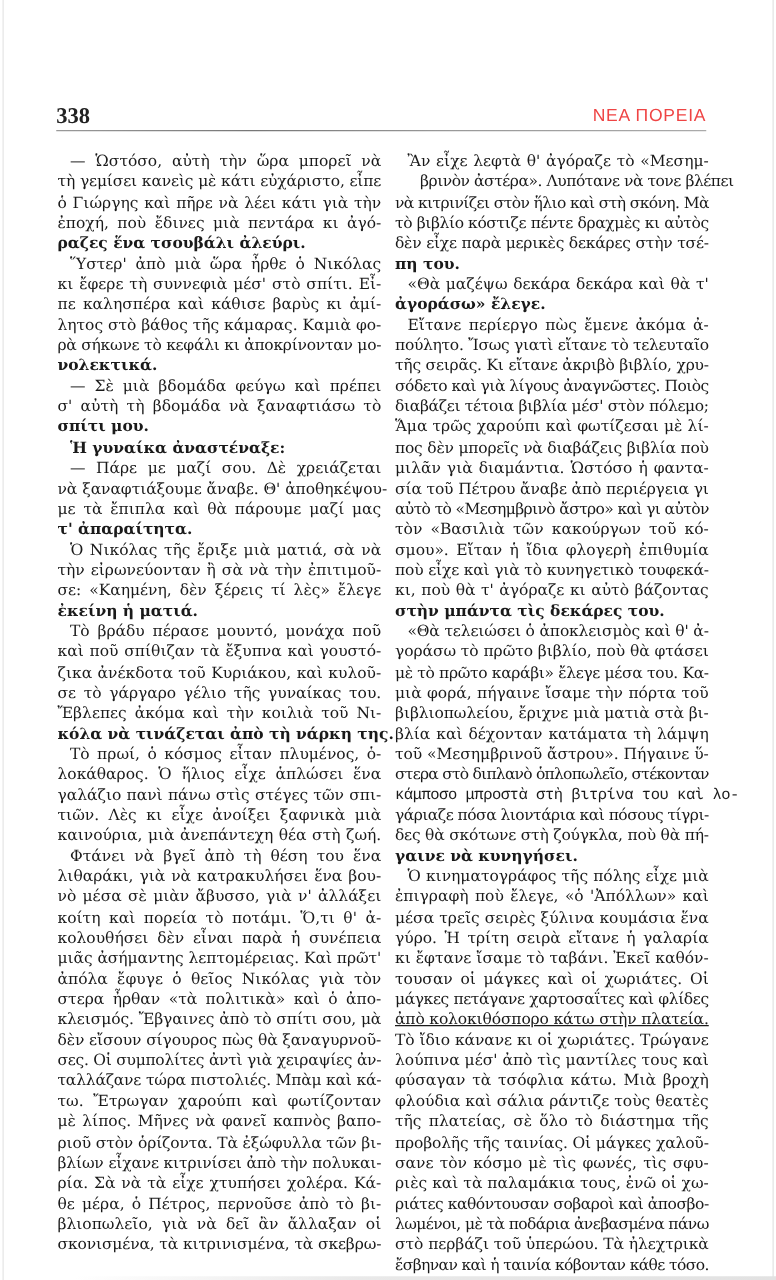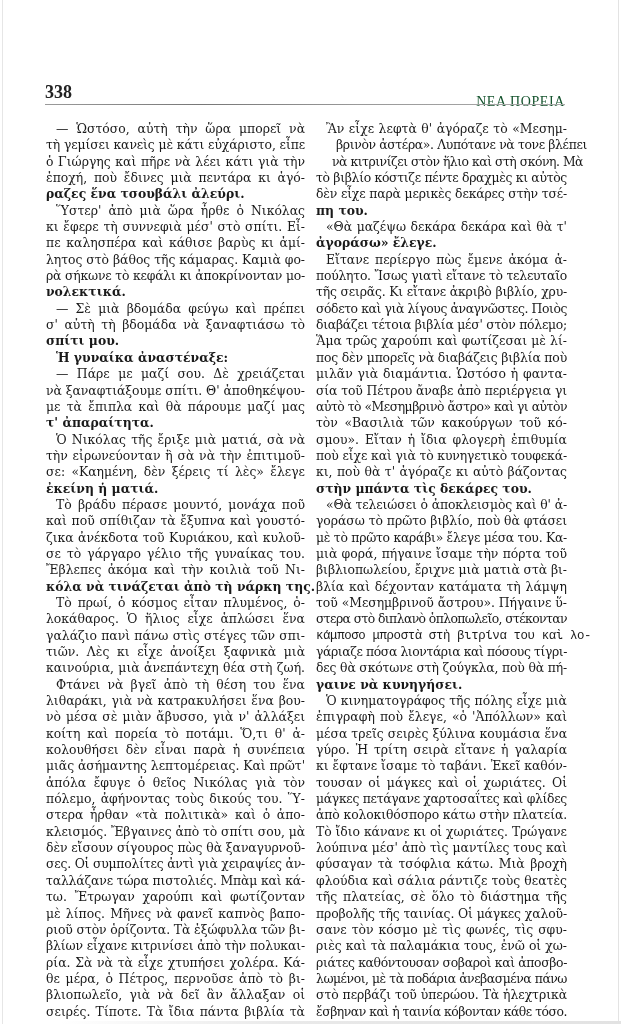--- a/index.html
+++ b/index.html
@@ -11,22 +11,22 @@
     .page-edge-left { position: absolute; left: 2px; top: 0; width: 1px; height: 1024px; background: #e6e6e6; }
     .page-edge-right { position: absolute; right: 2px; top: 0; width: 1px; height: 1024px; background: #e3e3e3; }
     .header {
       position: absolute; left: 45px; top: 82px; width: 520px; height: 20px;
     }
     .page-number {
       position: absolute; left: 0; top: 0;
       font-family: "Liberation Serif", serif; font-size: 18px; font-weight: bold; color: #222;
     }
     .journal-title {
-      position: absolute; right: 0; top: 12px;
-      font-family: Liberation Serif, serif; font-size: 14px; letter-spacing: 0.6px; color: #14532d;
+      position: absolute; right: 0; top: 2px;
+      font-family: Liberation Sans, sans-serif; font-size: 14px; letter-spacing: 0.6px; color: #ef4444;
     }
     .header-rule {
       position: absolute; left: 45px; top: 104px; width: 520px; height: 1px;
       background: linear-gradient(90deg, #9a9a9a, #777 30%, #999 60%, #aaa);
     }
     .column {
       position: absolute; top: 121px;
       font-size: 12.4px; line-height: 16.35px;
     }
     .col-left { left: 46px; width: 259px; }
@@ -64,21 +64,21 @@
     <span class="line">κι ἔφερε τὴ συννεφιὰ μέσ' στὸ σπίτι. Εἶ-</span>
     <span class="line">πε καλησπέρα καὶ κάθισε βαρὺς κι ἀμί-</span>
     <span class="line" style="letter-spacing: -0.0222039px;">λητος στὸ βάθος τῆς κάμαρας. Καμιὰ φο-</span>
     <span class="line" style="letter-spacing: -0.195913px;">ρὰ σήκωνε τὸ κεφάλι κι ἀποκρίνονταν μο-</span>
     <span class="line last">νολεκτικά.</span>
     <span class="line indent">— Σὲ μιὰ βδομάδα φεύγω καὶ πρέπει</span>
     <span class="line">σ' αὐτὴ τὴ βδομάδα νὰ ξαναφτιάσω τὸ</span>
     <span class="line last">σπίτι μου.</span>
     <span class="line indent last">Ἡ γυναίκα ἀναστέναξε:</span>
     <span class="line indent">— Πάρε με μαζί σου. Δὲ χρειάζεται</span>
-    <span class="line" style="letter-spacing: -0.0365954px;">νὰ ξαναφτιάξουμε σπίτι. Θ' ἀποθηκέψου-</span>
+    <span class="line" style="letter-spacing: -0.0365954px;">νὰ ξαναφτιάξουμε ἄναβε. Θ' ἀποθηκέψου-</span>
     <span class="line">με τὰ ἔπιπλα καὶ θὰ πάρουμε μαζί μας</span>
     <span class="line last">τ' ἀπαραίτητα.</span>
     <span class="line indent">Ὁ Νικόλας τῆς ἔριξε μιὰ ματιά, σὰ νὰ</span>
     <span class="line">τὴν εἰρωνεύονταν ἢ σὰ νὰ τὴν ἐπιτιμοῦ-</span>
     <span class="line">σε: «Καημένη, δὲν ξέρεις τί λὲς» ἔλεγε</span>
     <span class="line last">ἐκείνη ἡ ματιά.</span>
     <span class="line indent">Τὸ βράδυ πέρασε μουντό, μονάχα ποῦ</span>
     <span class="line">καὶ ποῦ σπίθιζαν τὰ ἔξυπνα καὶ γουστό-</span>
     <span class="line">ζικα ἀνέκδοτα τοῦ Κυριάκου, καὶ κυλοῦ-</span>
     <span class="line">σε τὸ γάργαρο γέλιο τῆς γυναίκας του.</span>
@@ -89,40 +89,38 @@
     <span class="line">γαλάζιο πανὶ πάνω στὶς στέγες τῶν σπι-</span>
     <span class="line">τιῶν. Λὲς κι εἶχε ἀνοίξει ξαφνικὰ μιὰ</span>
     <span class="line">καινούρια, μιὰ ἀνεπάντεχη θέα στὴ ζωή.</span>
     <span class="line indent">Φτάνει νὰ βγεῖ ἀπὸ τὴ θέση του ἕνα</span>
     <span class="line">λιθαράκι, γιὰ νὰ κατρακυλήσει ἕνα βου-</span>
     <span class="line">νὸ μέσα σὲ μιὰν ἄβυσσο, γιὰ ν' ἀλλάξει</span>
     <span class="line">κοίτη καὶ πορεία τὸ ποτάμι. Ὅ,τι θ' ἀ-</span>
     <span class="line">κολουθήσει δὲν εἶναι παρὰ ἡ συνέπεια</span>
     <span class="line" style="letter-spacing: -0.0444079px;">μιᾶς ἀσήμαντης λεπτομέρειας. Καὶ πρῶτ'</span>
     <span class="line">ἀπόλα ἔφυγε ὁ θεῖος Νικόλας γιὰ τὸν</span>
-    <span class="line">πόλεμο, ἀφήνοντας τοὺς δικούς του. Ὕ-</span>
     <span class="line">στερα ἦρθαν «τὰ πολιτικὰ» καὶ ὁ ἀπο-</span>
     <span class="line" style="letter-spacing: -0.0721154px;">κλεισμός. Ἔβγαινες ἀπὸ τὸ σπίτι σου, μὰ</span>
     <span class="line" style="letter-spacing: -0.0797697px;">δὲν εἴσουν σίγουρος πὼς θὰ ξαναγυρνοῦ-</span>
     <span class="line" style="letter-spacing: -0.21189px;">σες. Οἱ συμπολίτες ἀντὶ γιὰ χειραψίες ἀν-</span>
     <span class="line" style="letter-spacing: -0.15625px;">ταλλάζανε τώρα πιστολιές. Μπὰμ καὶ κά-</span>
     <span class="line">τω. Ἔτρωγαν χαρούπι καὶ φωτίζονταν</span>
     <span class="line">μὲ λίπος. Μῆνες νὰ φανεῖ καπνὸς βαπο-</span>
     <span class="line" style="letter-spacing: -0.0957532px;">ριοῦ στὸν ὁρίζοντα. Τὰ ἐξώφυλλα τῶν βι-</span>
     <span class="line" style="letter-spacing: -0.124219px;">βλίων εἶχανε κιτρινίσει ἀπὸ τὴν πολυκαι-</span>
     <span class="line">ρία. Σὰ νὰ τὰ εἶχε χτυπήσει χολέρα. Κά-</span>
     <span class="line">θε μέρα, ὁ Πέτρος, περνοῦσε ἀπὸ τὸ βι-</span>
     <span class="line">βλιοπωλεῖο, γιὰ νὰ δεῖ ἂν ἄλλαξαν οἱ</span>
-    <span class="line">σειρές. Τίποτε. Τὰ ἴδια πάντα βιβλία τὰ</span>
     <span class="line" style="letter-spacing: -0.10617px;">σκονισμένα, τὰ κιτρινισμένα, τὰ σκεβρω-</span>
   </div>
 <div class="column col-right" id="col-right">
     <span class="line indent">Ἂν εἶχε λεφτὰ θ' ἀγόραζε τὸ «Μεσημ-</span>
     <span class="line" style="letter-spacing: -0.360978px; padding-left: 20px;">βρινὸν ἀστέρα». Λυπότανε νὰ τονε βλέπει</span>
-    <span class="line" style="letter-spacing: -0.479802px; margin-left: 16px;">νὰ κιτρινίζει στὸν ἥλιο καὶ στὴ σκόνη. Μὰ</span>
+    <span class="line" style="letter-spacing: -0.479802px;">νὰ κιτρινίζει στὸν ἥλιο καὶ στὴ σκόνη. Μὰ</span>
     <span class="line" style="letter-spacing: -0.305078px;">τὸ βιβλίο κόστιζε πέντε δραχμὲς κι αὐτὸς</span>
     <span class="line" style="letter-spacing: -0.164663px;">δὲν εἶχε παρὰ μερικὲς δεκάρες στὴν τσέ-</span>
     <span class="line last">πη του.</span>
     <span class="line indent">«Θὰ μαζέψω δεκάρα δεκάρα καὶ θὰ τ'</span>
     <span class="line last">ἀγοράσω» ἔλεγε.</span>
     <span class="line indent">Εἴτανε περίεργο πὼς ἔμενε ἀκόμα ἀ-</span>
     <span class="line" style="letter-spacing: -0.23117px;">πούλητο. Ἴσως γιατὶ εἴτανε τὸ τελευταῖο</span>
     <span class="line" style="letter-spacing: -0.179878px;">τῆς σειρᾶς. Κι εἴτανε ἀκριβὸ βιβλίο, χρυ-</span>
     <span class="line" style="letter-spacing: -0.407853px;">σόδετο καὶ γιὰ λίγους ἀναγνῶστες. Ποιὸς</span>
     <span class="line" style="letter-spacing: -0.254688px;">διαβάζει τέτοια βιβλία μέσ' στὸν πόλεμο;</span>
@@ -148,21 +146,21 @@
     <span class="line" style="letter-spacing: -0.409766px;">γάριαζε πόσα λιοντάρια καὶ πόσους τίγρι-</span>
     <span class="line" style="letter-spacing: -0.164885px;">δες θὰ σκότωνε στὴ ζούγκλα, ποὺ θὰ πή-</span>
     <span class="line last">γαινε νὰ κυνηγήσει.</span>
     <span class="line indent">Ὁ κινηματογράφος τῆς πόλης εἶχε μιὰ</span>
     <span class="line">ἐπιγραφὴ ποὺ ἔλεγε, «ὁ 'Ἀπόλλων» καὶ</span>
     <span class="line">μέσα τρεῖς σειρὲς ξύλινα κουμάσια ἕνα</span>
     <span class="line">γύρο. Ἡ τρίτη σειρὰ εἴτανε ἡ γαλαρία</span>
     <span class="line">κι ἔφτανε ἴσαμε τὸ ταβάνι. Ἐκεῖ καθόν-</span>
     <span class="line">τουσαν οἱ μάγκες καὶ οἱ χωριάτες. Οἱ</span>
     <span class="line" style="letter-spacing: -0.309211px;">μάγκες πετάγανε χαρτοσαΐτες καὶ φλίδες</span>
-    <span class="line" style="letter-spacing: -0.103299px;">ἀπὸ κολοκιθόσπορο κάτω στὴν πλατεία.</span>
+    <span class="line" style="letter-spacing: -0.103299px; text-decoration: underline;">ἀπὸ κολοκιθόσπορο κάτω στὴν πλατεία.</span>
     <span class="line" style="letter-spacing: -0.0402961px;">Τὸ ἴδιο κάνανε κι οἱ χωριάτες. Τρώγανε</span>
     <span class="line">λούπινα μέσ' ἀπὸ τὶς μαντίλες τους καὶ</span>
     <span class="line">φύσαγαν τὰ τσόφλια κάτω. Μιὰ βροχὴ</span>
     <span class="line">φλούδια καὶ σάλια ράντιζε τοὺς θεατὲς</span>
     <span class="line">τῆς πλατείας, σὲ ὅλο τὸ διάστημα τῆς</span>
     <span class="line" style="letter-spacing: -0.11102px;">προβολῆς τῆς ταινίας. Οἱ μάγκες χαλοῦ-</span>
     <span class="line">σανε τὸν κόσμο μὲ τὶς φωνές, τὶς σφυ-</span>
     <span class="line">ριὲς καὶ τὰ παλαμάκια τους, ἐνῶ οἱ χω-</span>
     <span class="line" style="letter-spacing: -0.355674px;">ριάτες καθόντουσαν σοβαροὶ καὶ ἀποσβο-</span>
     <span class="line" style="letter-spacing: -0.463405px;">λωμένοι, μὲ τὰ ποδάρια ἀνεβασμένα πάνω</span>

